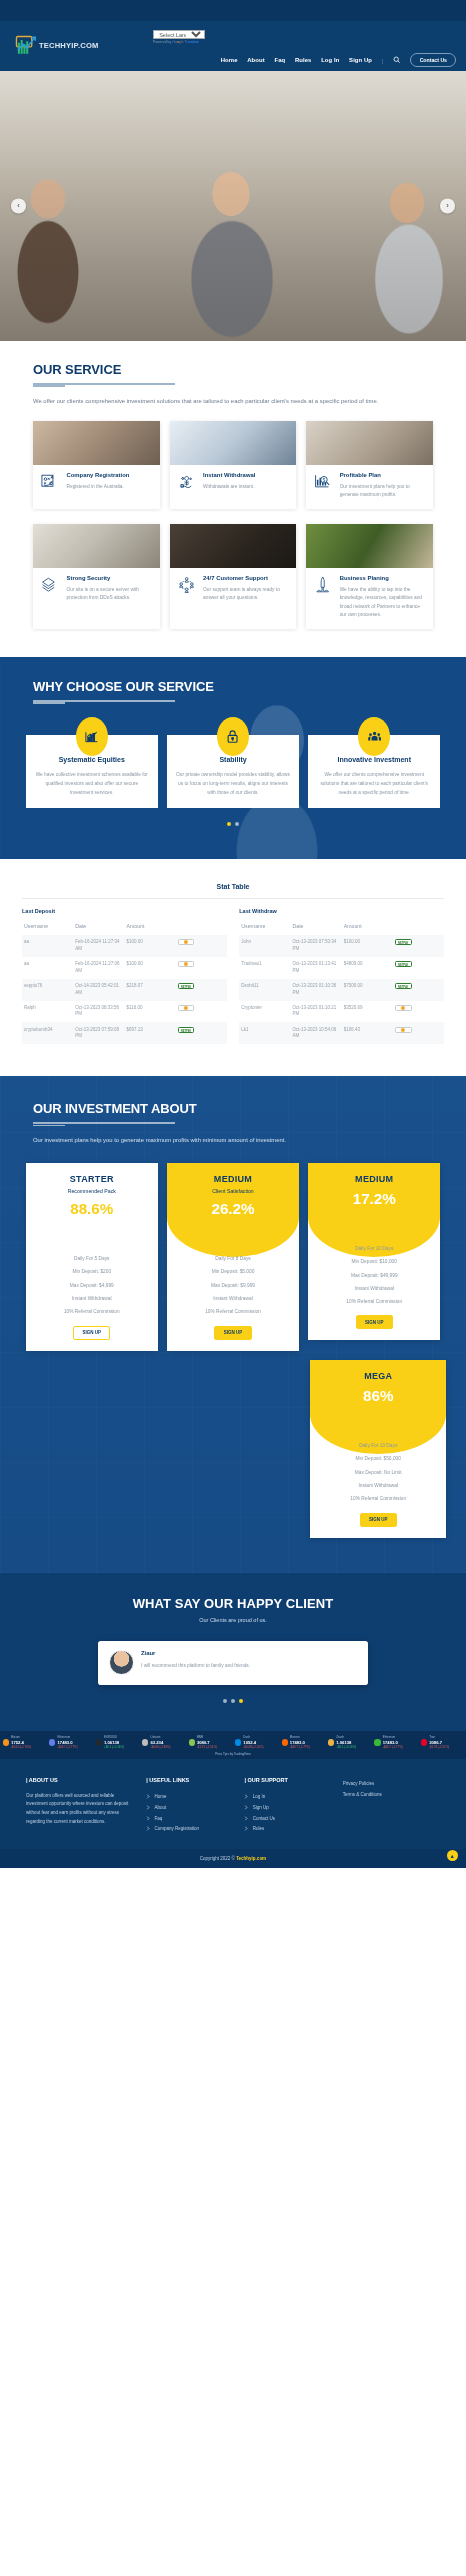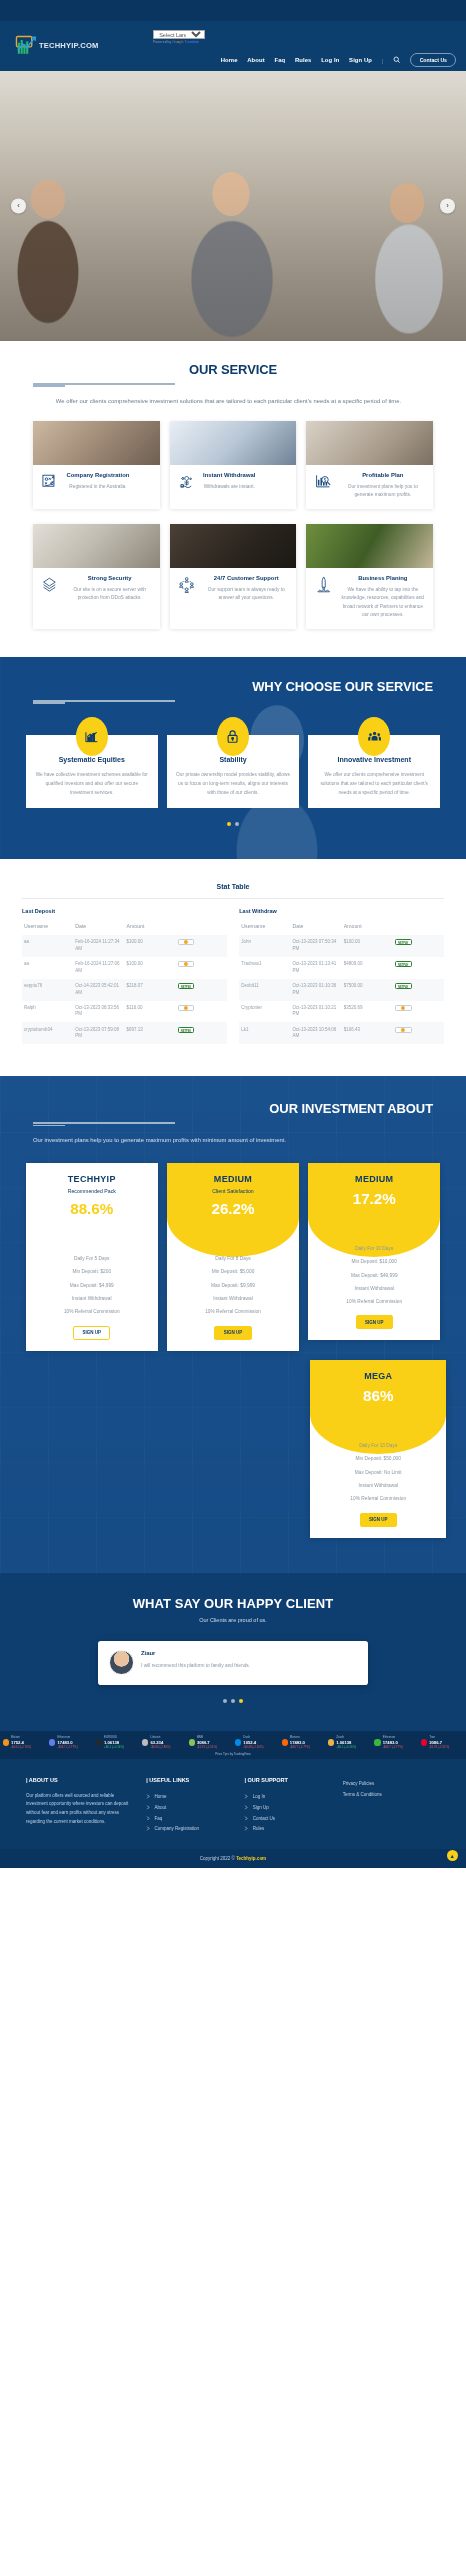--- a/index.html
+++ b/index.html
@@ -114,30 +114,30 @@
   .hero-arrow.right { right: 11px; }
 
   
   .sec-pad { padding: 0 33px; }
   .sec-title {
     font-size: 13px;
     font-weight: 800;
     color: #0d3b6b;
     letter-spacing: -0.1px;
   }
-  .sec-title.light { color: #ffffff; text-align: right; }
+  .sec-title.light { color: #ffffff; }
   .title-rule { margin: 6.2px 0 8.3px 0; width: 142px; position: relative; height: 4.2px; }
   .title-rule span { position:absolute; left:0; height:1.4px; background:#9fb5c9; display:block; }
   .title-rule span:nth-child(1){ top:0; width:142px;}
   .title-rule span:nth-child(2){ top:2.1px; width:32px;}
   .sec-sub { font-size: 5.9px; color: #6b7c8d; line-height: 1.75; max-width: 391px; }
   .sec-sub.light { color: #d4e0ec; }
 
   
-  .service-sec { padding: 21px 0 28px 0; text-align: center; }
+  .service-sec { padding: 21px 0 28px 0; }
   .card-grid {
     display: grid;
     grid-template-columns: repeat(3, 1fr);
     gap: 9.7px;
     padding: 0 33px;
     margin-top: 15.2px;
   }
   .svc-card {
     background: #fff;
     box-shadow: 0 0.7px 4.2px rgba(0,0,0,.14);
@@ -693,21 +693,21 @@
             <span></span>
           </div>
         <div class="sec-sub light">Our investment plans help you to generate maximum profits with minimum amount of investment.</div>
       </div>
 
       <div class="plan-grid">
 
         <div class="plan-card">
           <div class="plan-arc white"></div>
           <div class="plan-top">
-            <div class="plan-name">TECHHYIP</div>
+            <div class="plan-name">STARTER</div>
             <div class="plan-tag">Recommended Pack</div>
             <div class="plan-pct pct-yellow">88.6%</div>
           </div>
           <ul class="plan-feats">
             <li>Daily For 5 Days</li>
             <li>Min Deposit: $200</li>
             <li>Max Deposit: $4,999</li>
             <li>Instant Withdrawal</li>
             <li>10% Referral Commission</li>
           </ul>

